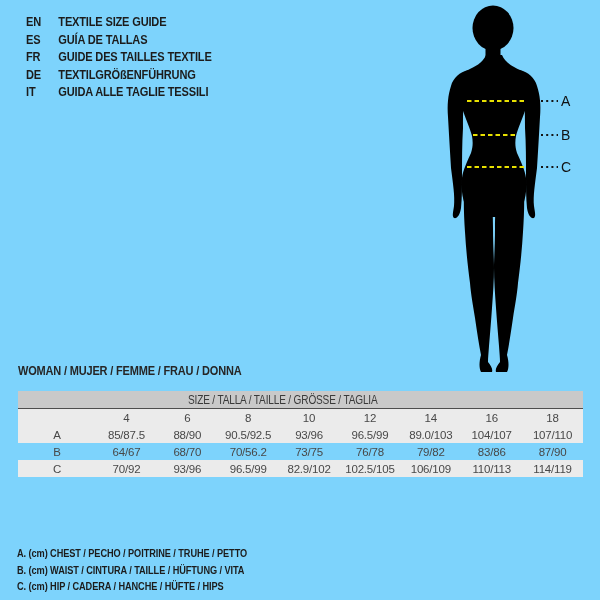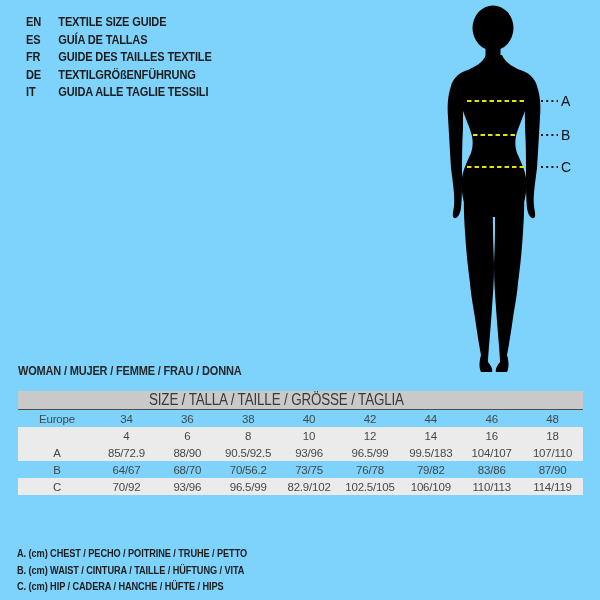--- a/index.html
+++ b/index.html
@@ -15,21 +15,21 @@
   .fig-letter{position:absolute;font-size:14px;line-height:14px;color:#111;}
 
   .section-title{position:absolute;left:18px;top:364px;font-size:12.5px;font-weight:bold;
                  color:#262626;letter-spacing:-0.2px;white-space:nowrap;
                  transform:scaleX(0.88);transform-origin:0 0;}
 
   table.size-table{position:absolute;left:18px;top:391px;width:565px;border-collapse:collapse;
                    table-layout:fixed;font-size:11.5px;color:#484848;letter-spacing:-0.2px;}
   table.size-table td{height:17px;padding:0;text-align:center;vertical-align:middle;
                       overflow:hidden;white-space:nowrap;}
-  td.header-cell{text-align:left;padding-left:5px;font-size:16px;color:#3a3a3a;
+  td.header-cell{text-align:left;padding-left:5px;font-size:12px;color:#3a3a3a;
                  border-bottom:1.5px solid #4d4d4d;height:15px;}
   .hdr-txt{display:inline-block;transform:scaleX(0.84);transform-origin:0 50%;white-space:nowrap;}
   td.lbl{text-align:left;padding-left:5px;}
   col.lblcol{width:78px;}
 
   .legend{position:absolute;left:17px;top:545px;transform:scaleX(0.8);transform-origin:0 0;}
   .legend-row{height:16.6px;line-height:16.6px;font-size:11.5px;font-weight:bold;
               color:#1c1c1c;letter-spacing:-0.1px;white-space:nowrap;}
 </style>
 </head>
@@ -97,50 +97,39 @@
         <col>
       </colgroup>
     <thead>
       <tr>
         <td colspan="9" class="header-cell" style="background: rgb(201, 201, 201);">
           <span class="hdr-txt">SIZE / TALLA / TAILLE / GRÖSSE / TAGLIA</span>
         </td>
       </tr>
     </thead>
     <tbody id="tbody">
-        <tr>
-          <td class="lbl">Europe</td>
-          <td>34</td>
-          <td>36</td>
-          <td>38</td>
-          <td>40</td>
-          <td>42</td>
-          <td>44</td>
-          <td>46</td>
-          <td>48</td>
-        </tr>
         <tr style="background: rgb(235, 235, 235);">
           <td class="lbl"></td>
           <td>4</td>
           <td>6</td>
           <td>8</td>
           <td>10</td>
           <td>12</td>
           <td>14</td>
           <td>16</td>
           <td>18</td>
         </tr>
         <tr style="background: rgb(235, 235, 235);">
           <td class="lbl">A</td>
-          <td>85/72.9</td>
+          <td>85/87.5</td>
           <td>88/90</td>
           <td>90.5/92.5</td>
           <td>93/96</td>
           <td>96.5/99</td>
-          <td>99.5/183</td>
+          <td>89.0/103</td>
           <td>104/107</td>
           <td>107/110</td>
         </tr>
         <tr>
           <td class="lbl">B</td>
           <td>64/67</td>
           <td>68/70</td>
           <td>70/56.2</td>
           <td>73/75</td>
           <td>76/78</td>

